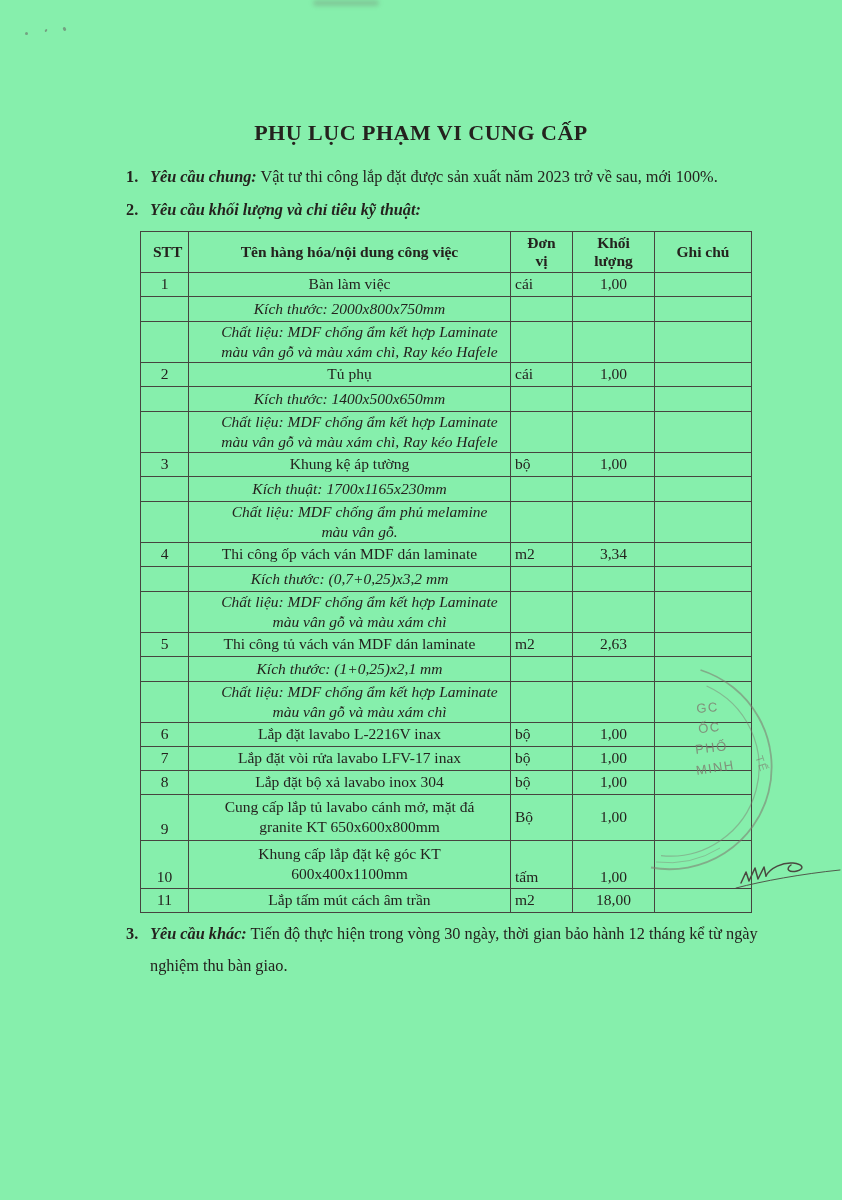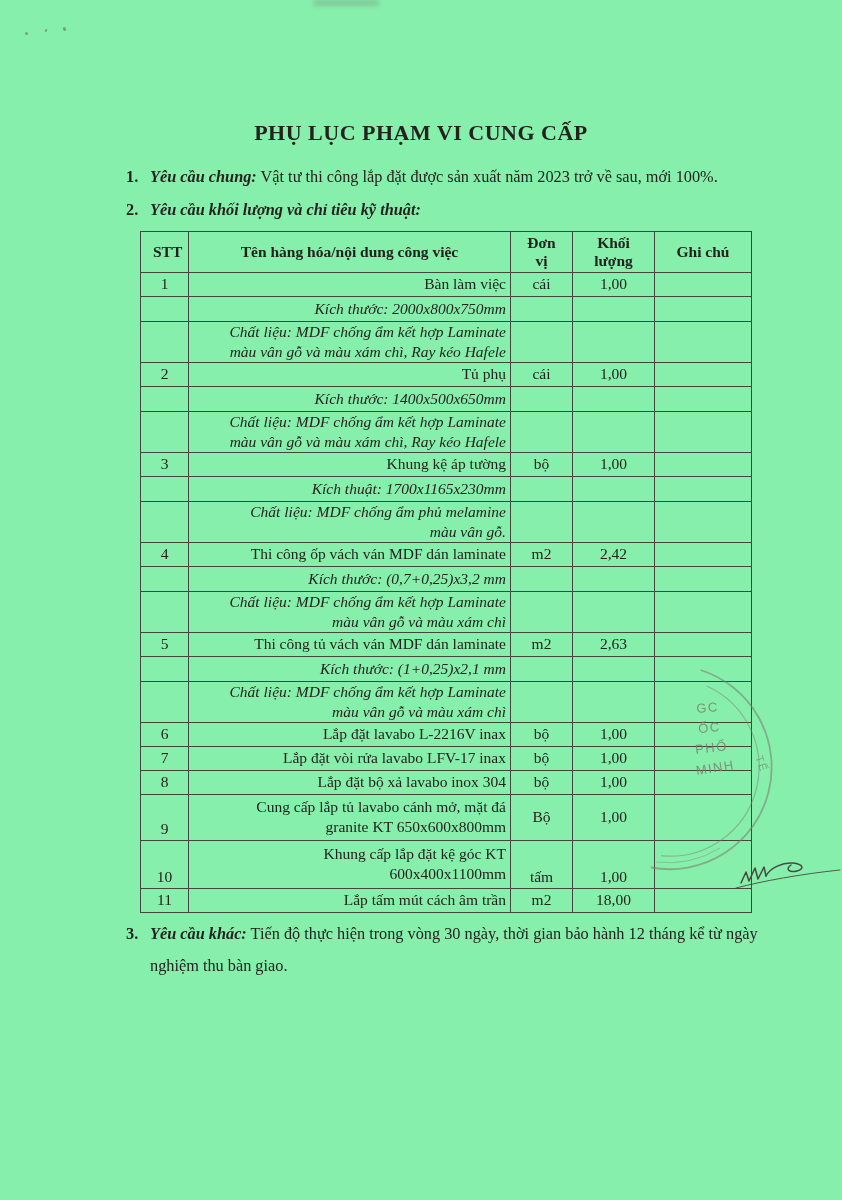--- a/index.html
+++ b/index.html
@@ -50,22 +50,22 @@
     border:1px solid #46443f;
     padding:0 4px;
     vertical-align:middle;
     overflow:hidden;
   }
   table.spec th{
     height:34px;font-weight:bold;text-align:center;line-height:1.15;
     font-size:15.5px;padding:2px 12px;
   }
   td.c-stt{text-align:center;}
-  td.c-name{text-align:right;padding-left:9px;white-space:pre-line;line-height:1.28;}
-  td.c-unit{text-align:center;}
+  td.c-name{text-align:center;padding-left:9px;white-space:pre-line;line-height:1.28;}
+  td.c-unit{text-align:left;}
   td.c-qty{text-align:center;}
   td.c-note{}
   tr.type-item td{height:23px;}
   tr.type-size td{height:24px;margin-left:44px;}
   tr.type-material td{height:40px;padding-left:24px;}
   tr.type-size .c-name,tr.type-material .c-name{font-style:italic;}
   tr.two-line td{height:43px;}
   tr.cells-bottom td{height:45px;}
   tr.stt-bottom td.c-stt{vertical-align:bottom;padding-bottom:2px;}
   tr.cells-bottom td.c-unit,tr.cells-bottom td.c-qty{vertical-align:bottom;padding-bottom:2px;}
@@ -177,21 +177,21 @@
       <td class="c-name">Chất liệu: MDF chống ẩm phủ melamine
 màu vân gỗ.</td>
       <td class="c-unit"></td>
       <td class="c-qty"></td>
       <td class="c-note"></td>
     </tr>
         <tr class="type-item">
       <td class="c-stt">4</td>
       <td class="c-name">Thi công ốp vách ván MDF dán laminate</td>
       <td class="c-unit">m2</td>
-      <td class="c-qty">2,42</td>
+      <td class="c-qty">3,34</td>
       <td class="c-note"></td>
     </tr>
         <tr class="type-size">
       <td class="c-stt"></td>
       <td class="c-name">Kích thước: (0,7+0,25)x3,2 mm</td>
       <td class="c-unit"></td>
       <td class="c-qty"></td>
       <td class="c-note"></td>
     </tr>
         <tr class="type-material">

